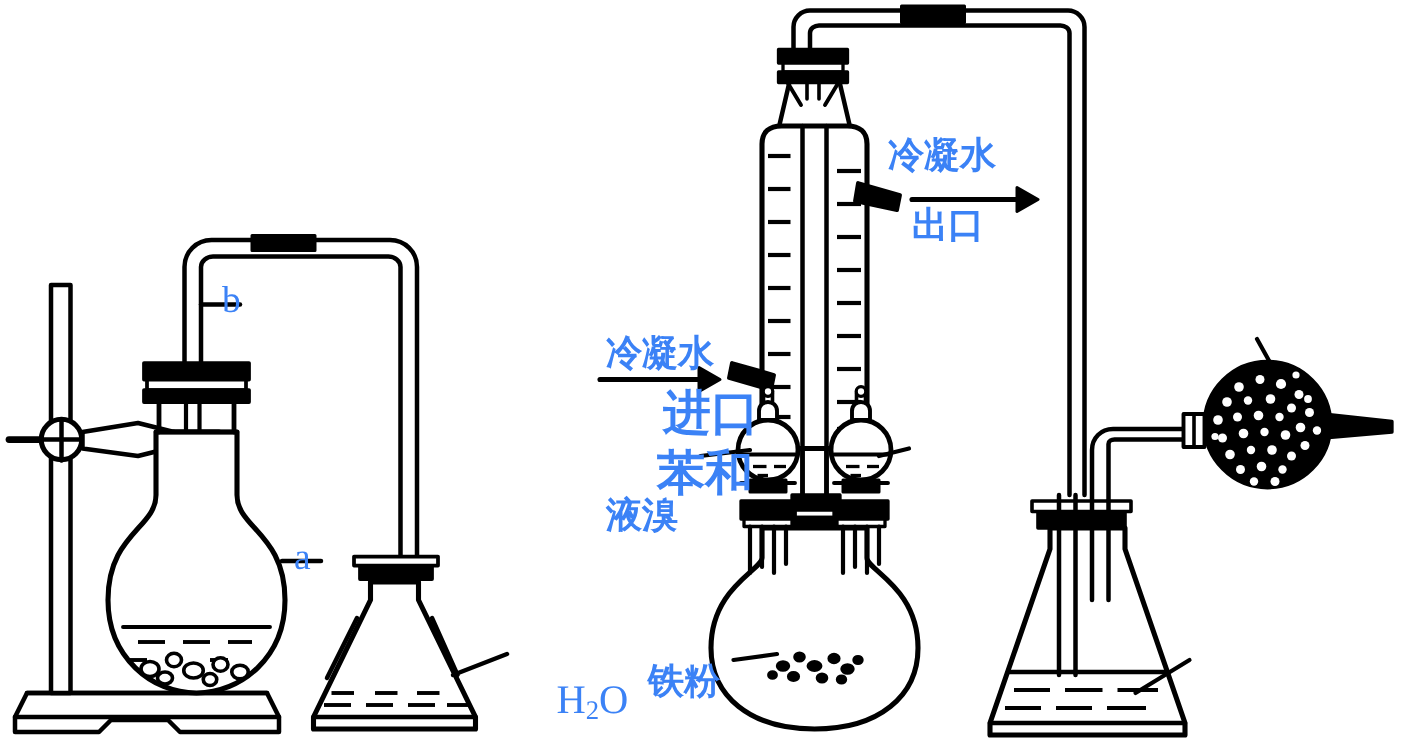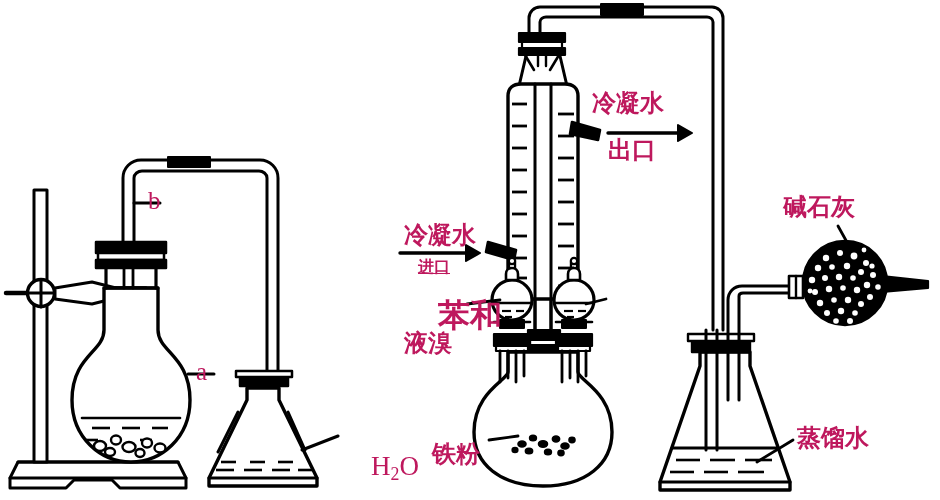--- a/index.html
+++ b/index.html
@@ -19,21 +19,21 @@
   }
   svg.diagram {
     position: absolute;
     left: 0;
     top: 0;
     width: 940px;
     height: 500px;
   }
   .lbl {
     position: absolute;
-    color: #be185d;
+    color: #3b82f6;
     font-family: "Liberation Serif", serif;
     font-weight: 700;
     line-height: 1.12;
     white-space: pre;
     letter-spacing: 0px;
   }
   .lbl-cn {
     font-family: "DejaVu Sans", sans-serif;
     font-weight: 700;
   }
@@ -380,25 +380,23 @@
   <div class="lbl lbl-ab" style="left:196px; top:358px;">a</div>
 
   <div class="lbl lbl-h2o" style="left:344px; top:421px;">
     <span>H<sub>2</sub>O</span>
   </div>
 
   <div class="lbl lbl-cn" style="left:592px; top:90px; font-size:24px;">冷凝水</div>
   <div class="lbl lbl-cn" style="left:608px; top:137px; font-size:24px;">出口</div>
 
   <div class="lbl lbl-cn" style="left:404px; top:222px; font-size:24px;">冷凝水</div>
-  <div class="lbl lbl-cn" style="left:418px; top:258px; font-size:16px;text-decoration:underline;">进口</div>
+  <div class="lbl lbl-cn" style="left:442px; top:258px; font-size:32px;">进口</div>
 
   <div class="lbl lbl-cn" style="left:406px; top:298px; font-size:32px;margin-left:32px;">苯和</div>
   <div class="lbl lbl-cn" style="left:404px; top:330px; font-size:24px;">液溴</div>
 
 
   <div class="lbl lbl-cn" style="left:432px; top:441px; font-size:24px;">铁粉</div>
 
-  <div class="lbl lbl-cn" style="left:783px; top:194px; font-size:24px;">碱石灰</div>
-
-  <div class="lbl lbl-cn" style="left:797px; top:425px; font-size:24px;">蒸馏水</div>
+
 
 </div>
 
 </body></html>

